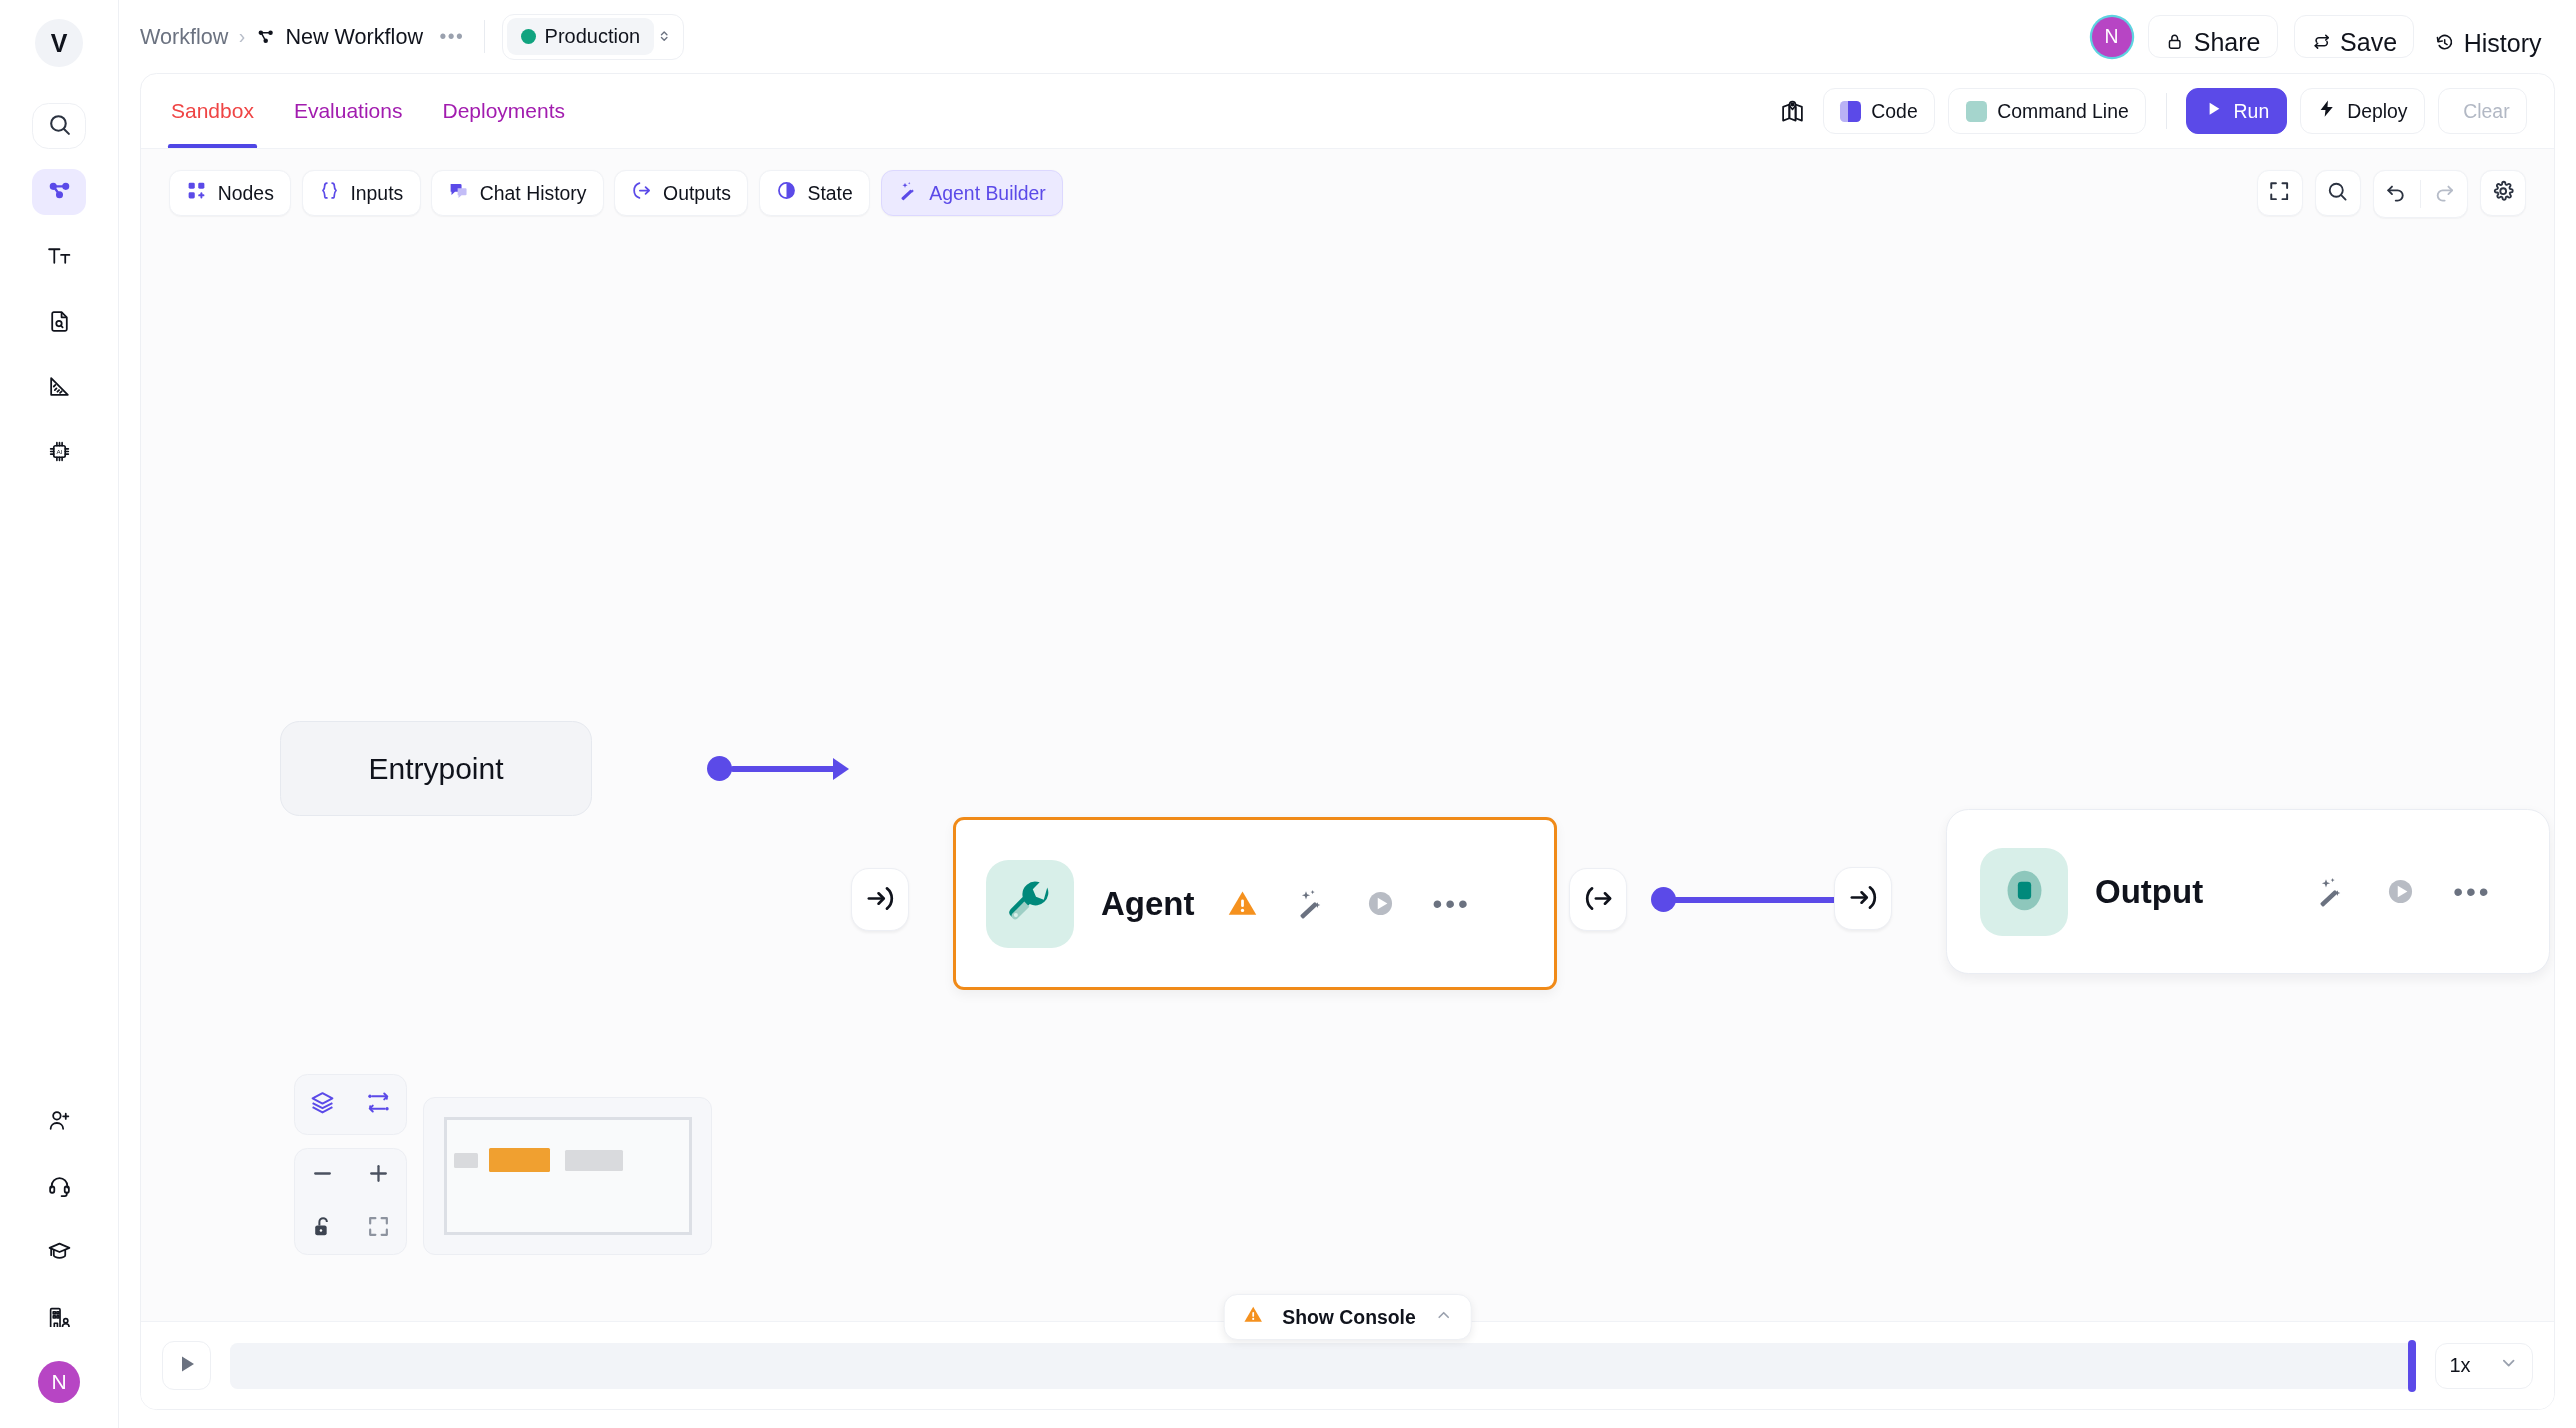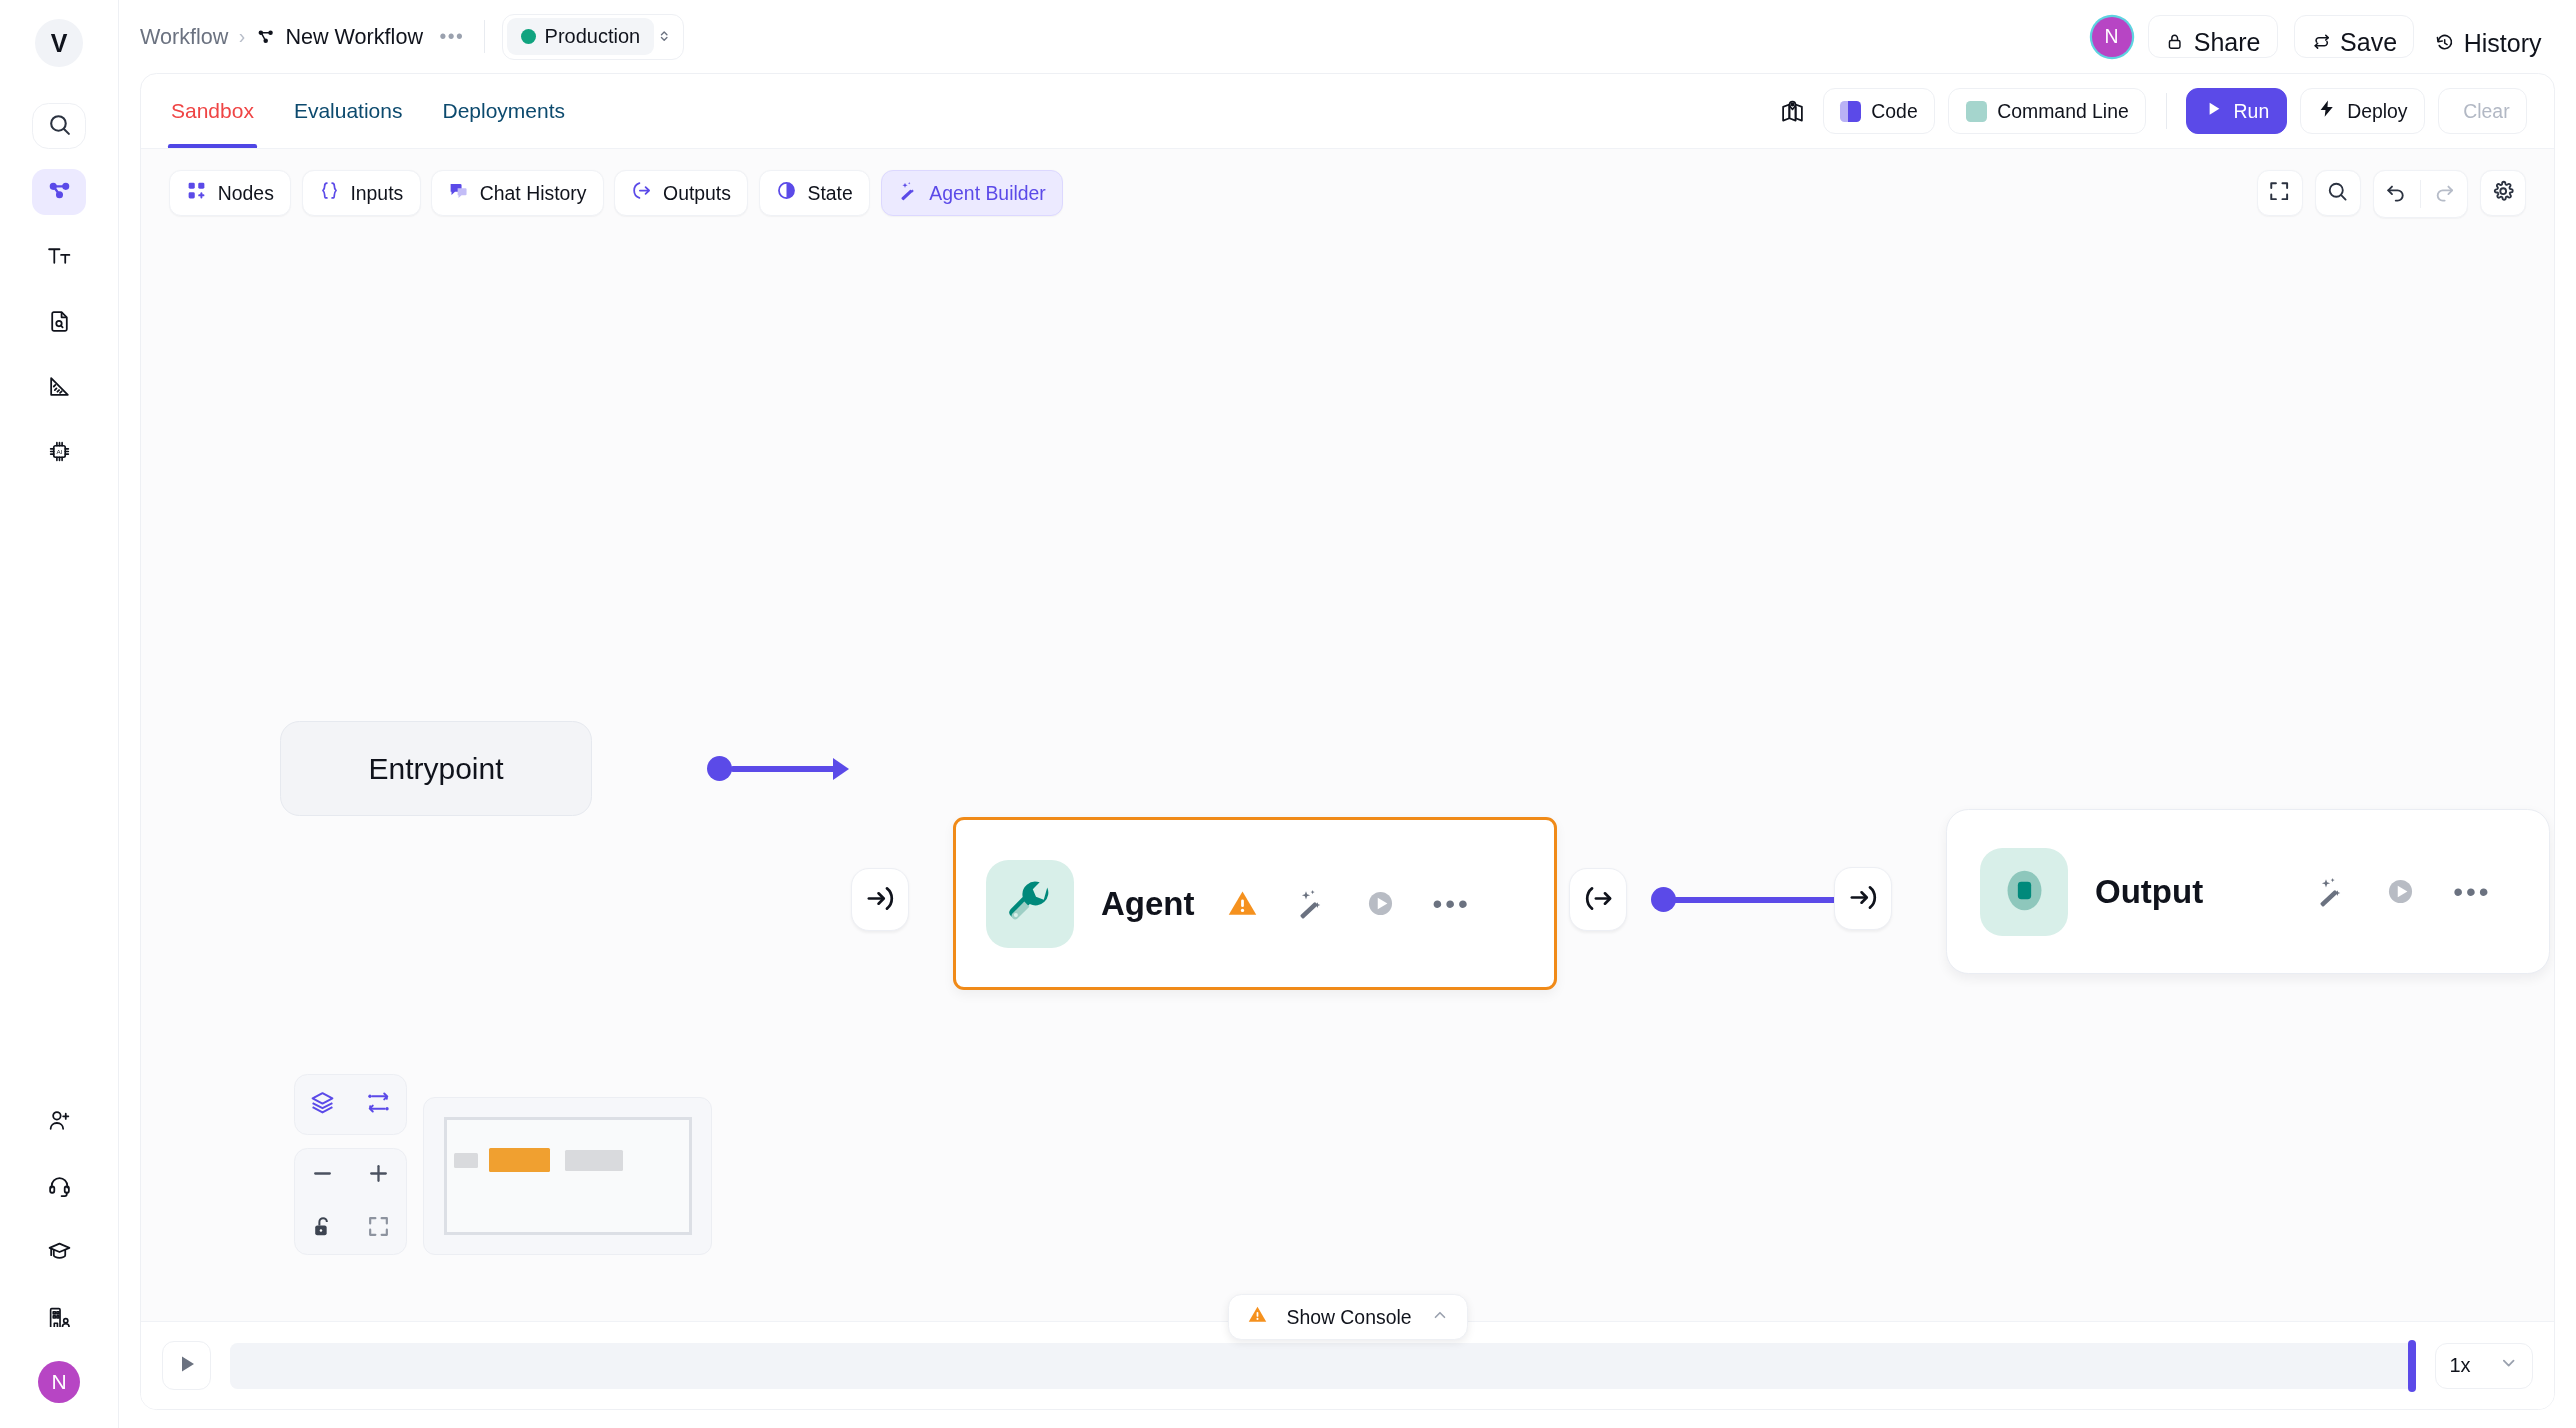--- a/index.html
+++ b/index.html
@@ -104,21 +104,21 @@
   }
   .tabbar {
     height: 75px; flex: 0 0 75px;
     display: flex; align-items: center;
     padding: 0 27px 0 27px;
     border-bottom: 1.5px solid #f0f2f6;
   }
   .tabs { display: flex; align-items: stretch; height: 100%; gap: 34px; }
   .tab {
     display: flex; align-items: center; font-size: 21px;
-    color: #0c4a6e; position: relative; padding: 0 3px;
+    color: #a21caf; position: relative; padding: 0 3px;
   }
   .tab.active { color: #ef4444; }
   .tab.active::after {
     content: ""; position: absolute; left: 0; right: 0; bottom: 0;
     height: 3.7px; background: #4f46e5; border-radius: 2.2px 2.2px 0 0;
   }
   .tb-right { margin-left: auto; display: flex; align-items: center; gap: 13.4px; }
   .icon-plain { width: 34px; height: 34px; display: flex; align-items: center; justify-content: center; }
   .icon-plain svg { width: 25px; height: 25px; }
   .tb-btn {
@@ -242,21 +242,21 @@
   }
   .mm-n { position: absolute; border-radius: 1.5px; }
 
   
   .console-pill {
     position: absolute; left: 50%; transform: translateX(-50%);
     bottom: -19.4px;
     display: flex; align-items: center; gap: 19px;
     background: #ffffff; border: 1.5px solid #eef0f4; border-radius: 13.4px;
     height: 46px; padding: 0 18px; font-size: 19.4px; color: #10131c;
-    box-shadow: 0 3px 9px rgba(16,19,28,.08); z-index: 6;
+    box-shadow: 0 3px 9px rgba(16,19,28,.08); z-index: 6; font-weight: bold;
   }
   .console-pill svg { width: 21px; height: 21px; }
   .caret-up svg { width: 18px; height: 18px; }
 
   
   .playbar {
     flex: 0 0 88px; height: 88px; display: flex; align-items: center;
     padding: 0 21px; gap: 19.4px; background: #ffffff;
     border-top: 1.5px solid #f0f2f6;
   }

